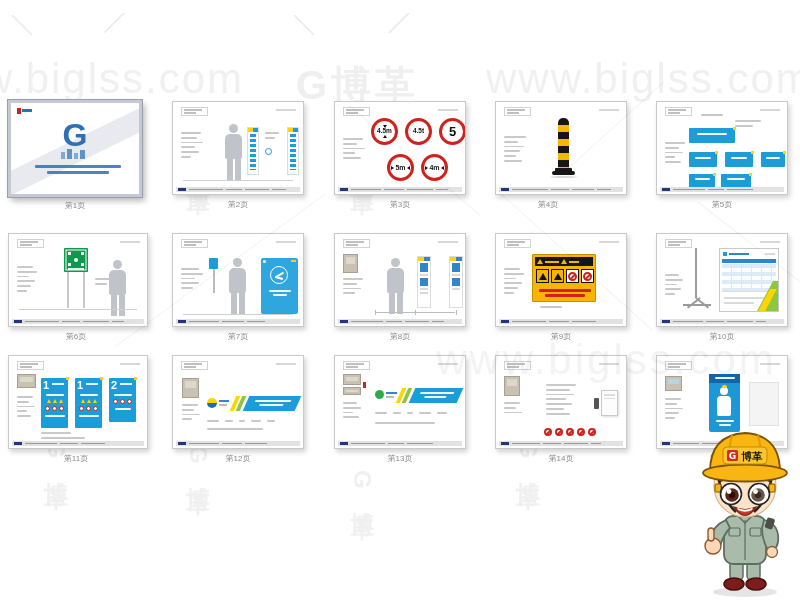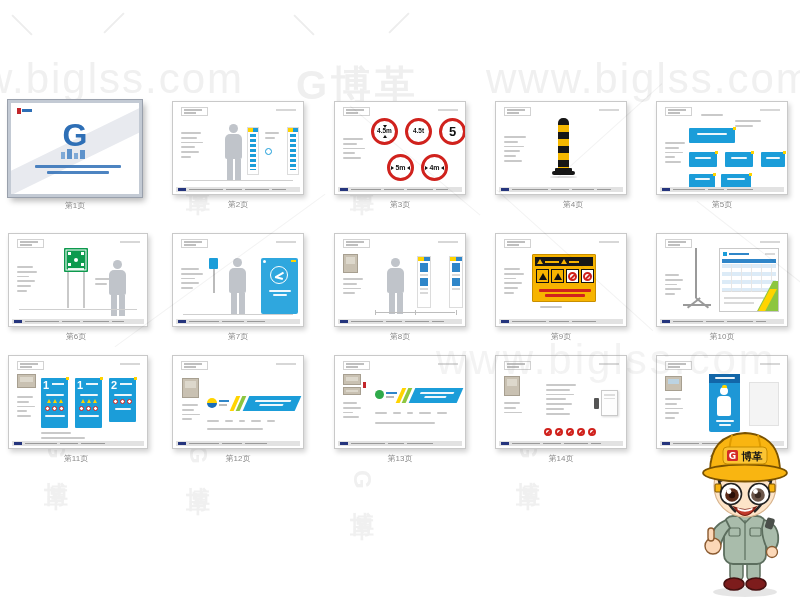--- a/index.html
+++ b/index.html
@@ -237,21 +237,21 @@
       </div>
       <div class="foot">
           <div class="chip"></div>
           <div class="seg" style="width:36px;"></div>
           <div class="seg" style="width:18px;"></div>
           <div class="seg" style="width:22px;"></div>
           <div class="seg" style="width:14px;"></div>
         </div>
     </div>
   </div>
-  <div class="caption" style="left:507px; top:200px;">第4页</div>
+  <div class="caption" style="left:482px; top:200px;">第4页</div>
 
   <div class="thumb" style="left:656px; top:101px;">
     <div class="art">
       <div class="hbox">
           <div style="width:18px;"></div>
           <div style="width:12px;"></div>
         </div>
       <div class="trline"></div>
       <div class="tls" style="left:8px; top:40px;">
         <div class="tl" style="width:20px;"></div>

